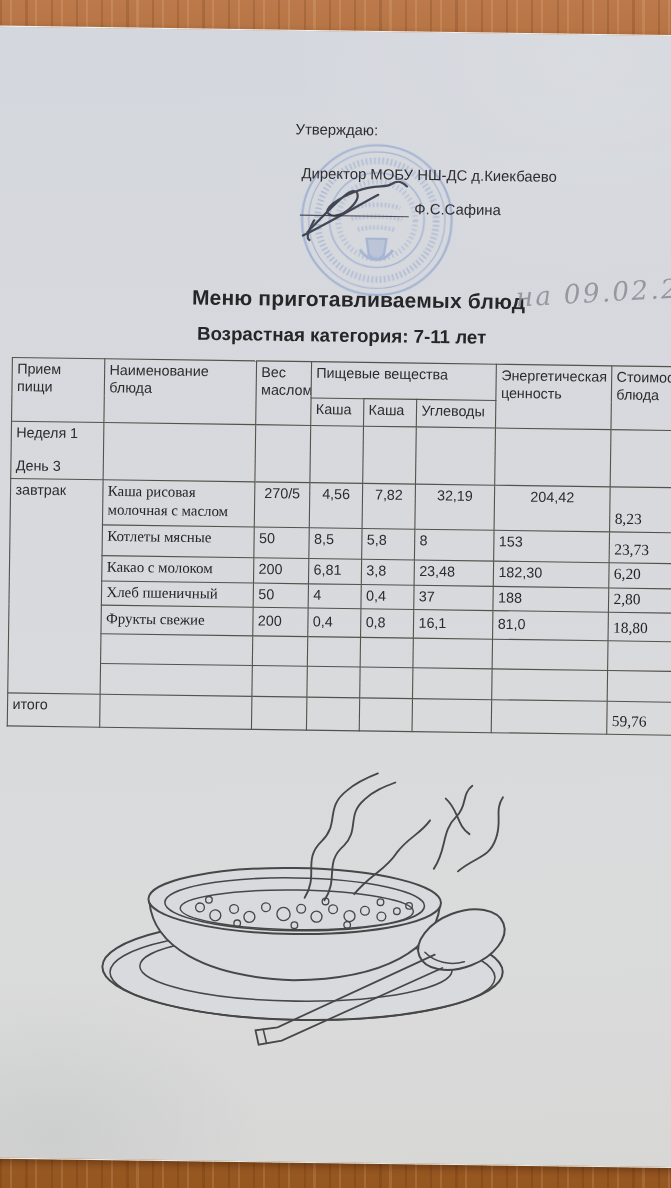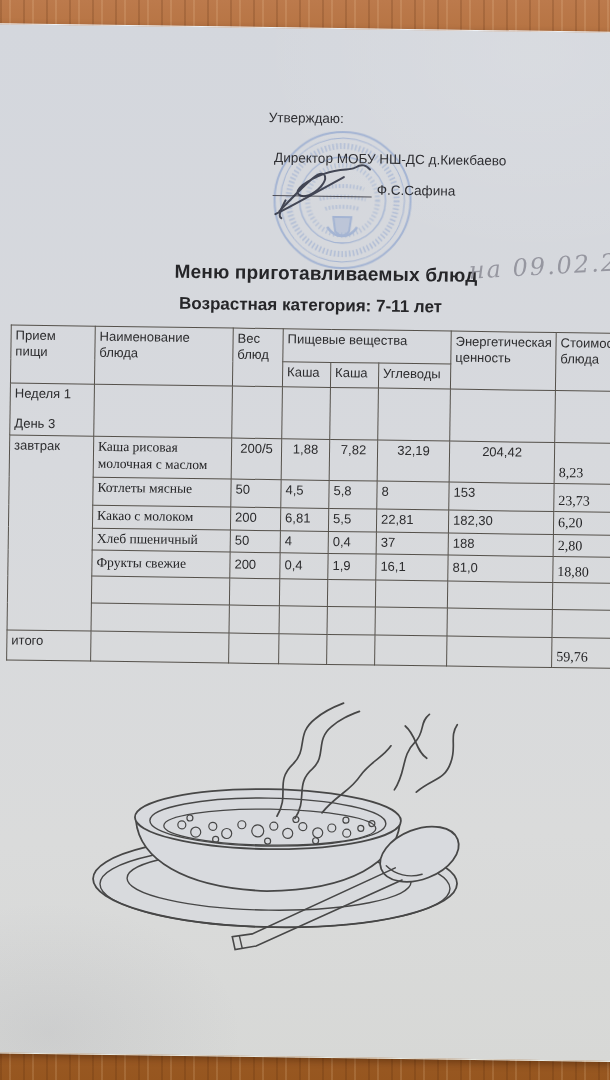--- a/index.html
+++ b/index.html
@@ -102,21 +102,21 @@
         <col style="width:48px">
       <col style="width:48px">
         <col style="width:72px">
         <col style="width:105px">
         <col style="width:100px">
     </colgroup>
     <tbody>
         <tr class="h1">
       <td rowspan="2">Прием пищи</td>
       <td rowspan="2">Наименование блюда</td>
-      <td rowspan="2">Вес блюд</td>
+      <td rowspan="2">Вес маслом</td>
       <td colspan="3">Пищевые вещества</td>
       <td rowspan="2">Энергетическая ценность</td>
       <td rowspan="2">Стоимость блюда</td>
     </tr>
     <tr class="h2">
       <td>Каша</td>
       <td>Каша</td>
       <td>Углеводы</td>
     </tr>
     <tr class="week">
@@ -128,59 +128,59 @@
           <td></td>
       <td></td>
           <td></td>
       <td></td>
           <td></td>
       <td></td>
     </tr>
     <tr class="r0">
       <td rowspan="7">завтрак</td>
       <td class="serif">Каша рисовая молочная с маслом</td>
-      <td class="c">200/5</td>
-      <td class="c">1,88</td>
+      <td class="c">270/5</td>
+      <td class="c">4,56</td>
       <td class="c">7,82</td>
       <td class="c">32,19</td>
       <td class="c">204,42</td>
       <td class="cost">8,23</td>
     </tr>
     <tr class="r1">
       <td class="serif">Котлеты мясные</td>
       <td>50</td>
-      <td>4,5</td>
+      <td>8,5</td>
       <td>5,8</td>
       <td>8</td>
       <td>153</td>
       <td class="cost">23,73</td>
     </tr>
     <tr class="r2">
       <td class="serif">Какао с молоком</td>
       <td>200</td>
       <td>6,81</td>
-      <td>5,5</td>
-      <td>22,81</td>
+      <td>3,8</td>
+      <td>23,48</td>
       <td>182,30</td>
       <td class="cost">6,20</td>
     </tr>
     <tr class="r3">
       <td class="serif">Хлеб пшеничный</td>
       <td>50</td>
       <td>4</td>
       <td>0,4</td>
       <td>37</td>
       <td>188</td>
       <td class="cost">2,80</td>
     </tr>
     <tr class="r4">
       <td class="serif">Фрукты свежие</td>
       <td>200</td>
       <td>0,4</td>
-      <td>1,9</td>
+      <td>0,8</td>
       <td>16,1</td>
       <td>81,0</td>
       <td class="cost">18,80</td>
     </tr>
     <tr class="e1">
       <td></td>
           <td></td>
       <td></td>
           <td></td>
       <td></td>

